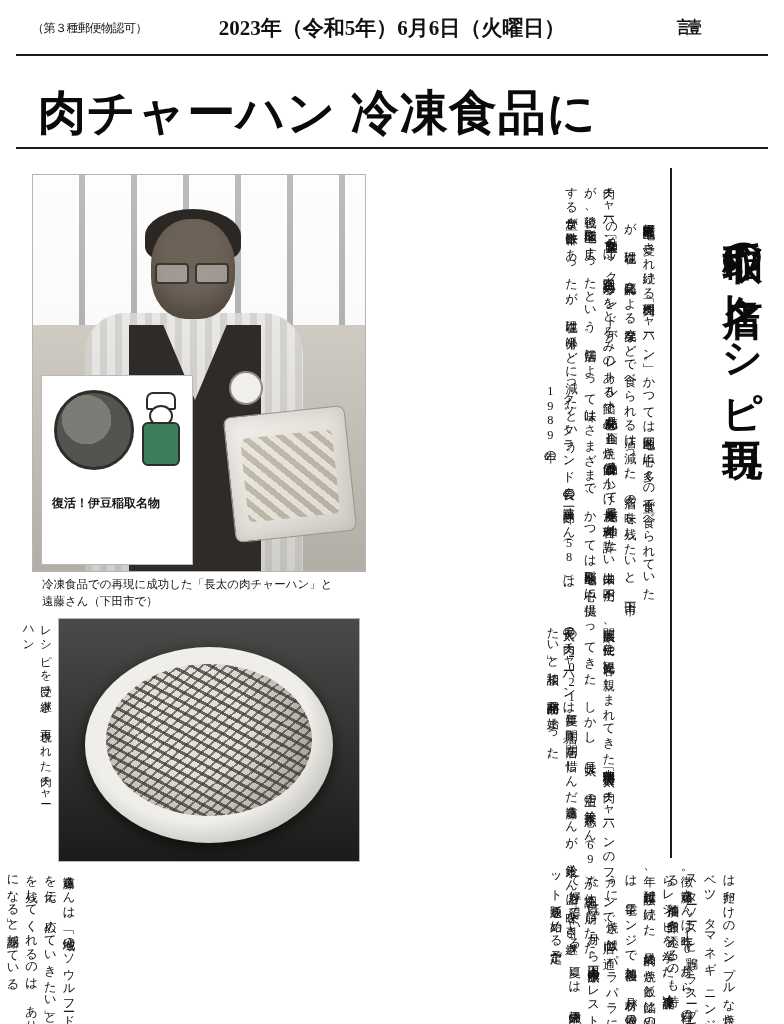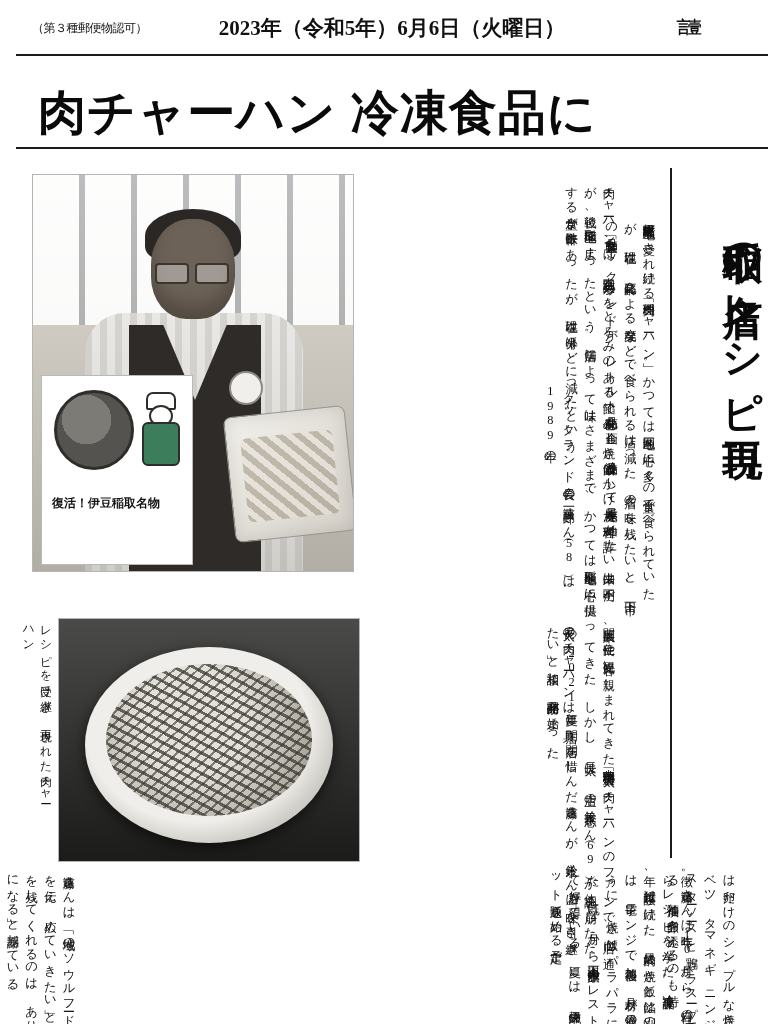--- a/index.html
+++ b/index.html
@@ -148,20 +148,21 @@
     border: 1px solid #b5b5b5;
   }
 
   
   #photo-man {
     left: 16px;
     top: 8px;
     width: 320px;
     height: 396px;
     background: linear-gradient(180deg,#d8d5cf 0%, #c8c4bc 40%, #b9b5ad 100%);
+    padding-left: 12px;
   }
   .p1-window {
     position: absolute;
     left: 0; top: 0; width: 100%; height: 40%;
     background:
       repeating-linear-gradient(90deg, rgba(255,255,255,0.85) 0 46px, rgba(120,125,130,0.45) 46px 52px),
       linear-gradient(180deg,#f2f2ef,#ddddd8);
   }
   .p1-wall {
     position: absolute;
@@ -369,20 +370,21 @@
         <div class="p1-panel-dish"></div>
         <div class="p1-panel-chef">
           <div class="hat"></div>
             <div class="face"></div>
             <div class="torso"></div>
         </div>
         <div class="p1-panel-t1">復活！伊豆稲取名物</div>
       </div>
     </div>
 
+    <div class="caption" style="left:26px; top:410px; width:300px;">冷凍食品での再現に成功した「長太の肉チャーハン」と遠藤さん（下田市で）</div>
 
     <div class="photo" id="photo-dish">
       <div class="p2-bg"></div>
       <div class="p2-plate"></div>
       <div class="p2-food"></div>
     </div>
 
     <div class="vcol small" style="left:8px; top:452px; width:30px; height:180px;">レシピを受け継ぎ、再現された肉チャーハン</div>
 
     <div class="vcol" style="right:150px; top:452px; width:36px; height:330px;">開店以来、住民や観光客に親しまれてきた中華料理店「長太」の肉チャーハンのファンで、店に通ってきた。しかし、長太は、店主の鈴木長志さん（69）が体調を崩したため、2021年夏に閉店。閉店を惜しんだ遠藤さんが、鈴木さんに「味を引き継ぎたい」と相談し、商品開発が始まった。</div>

